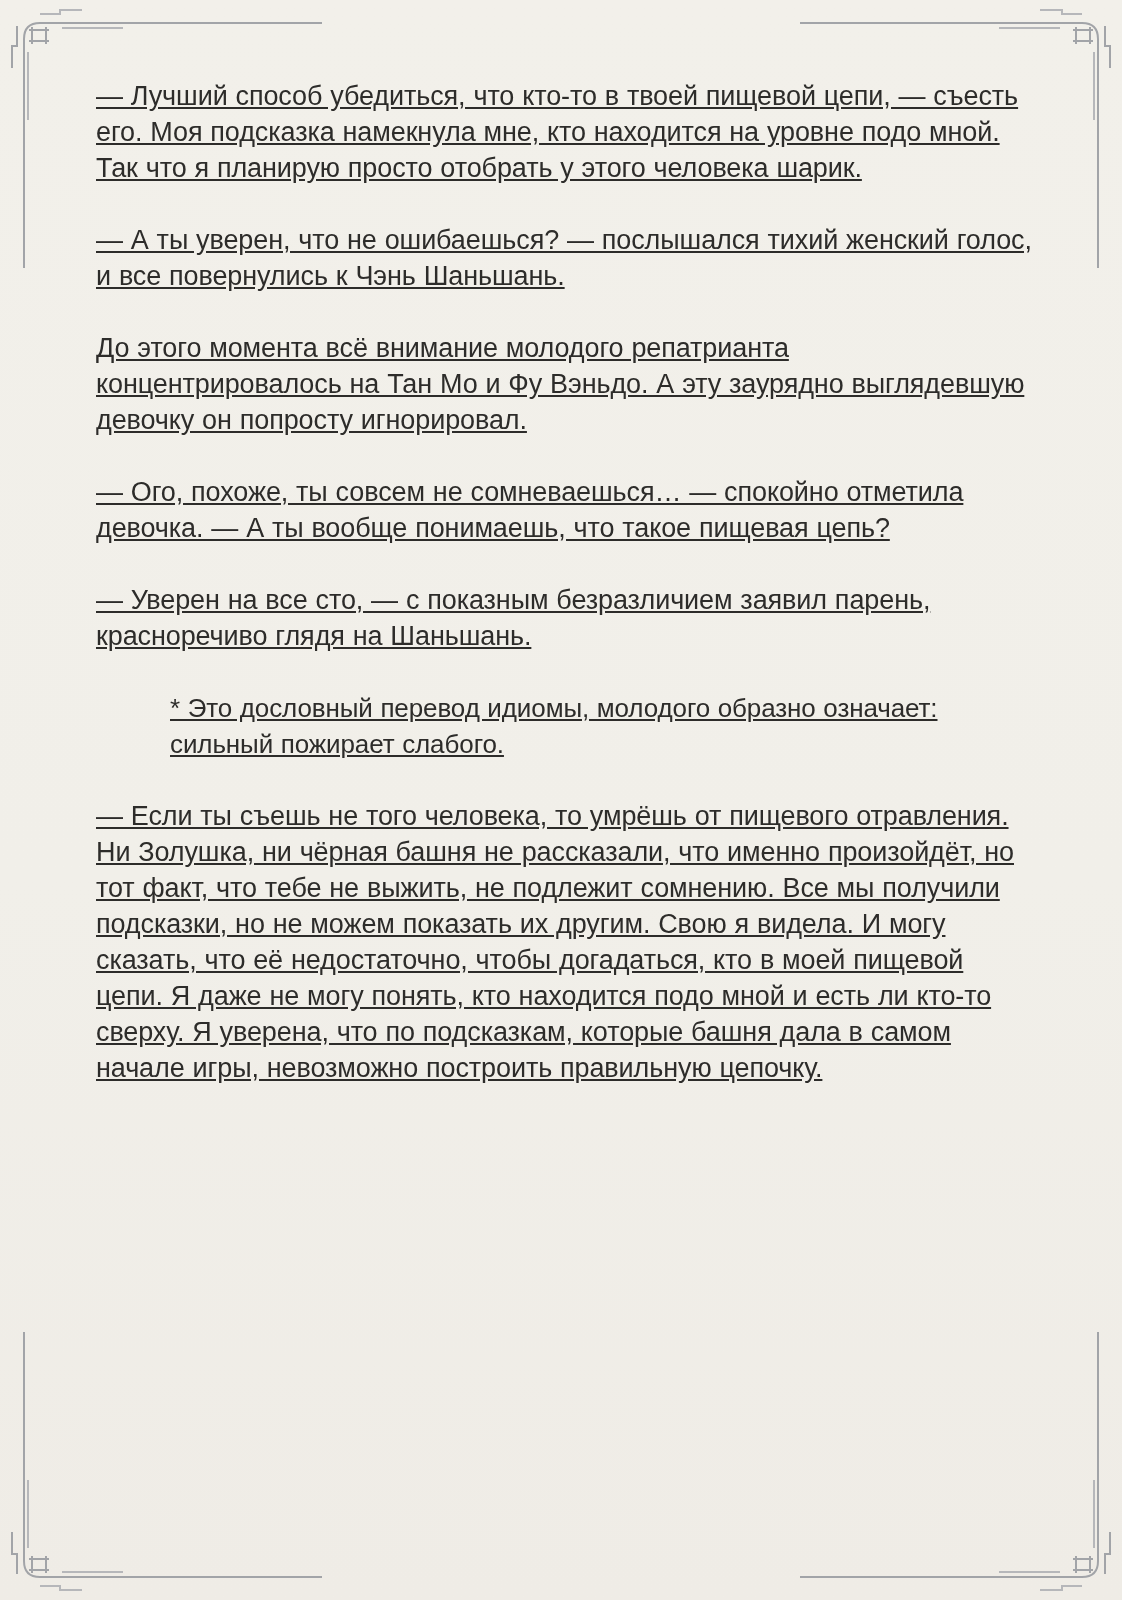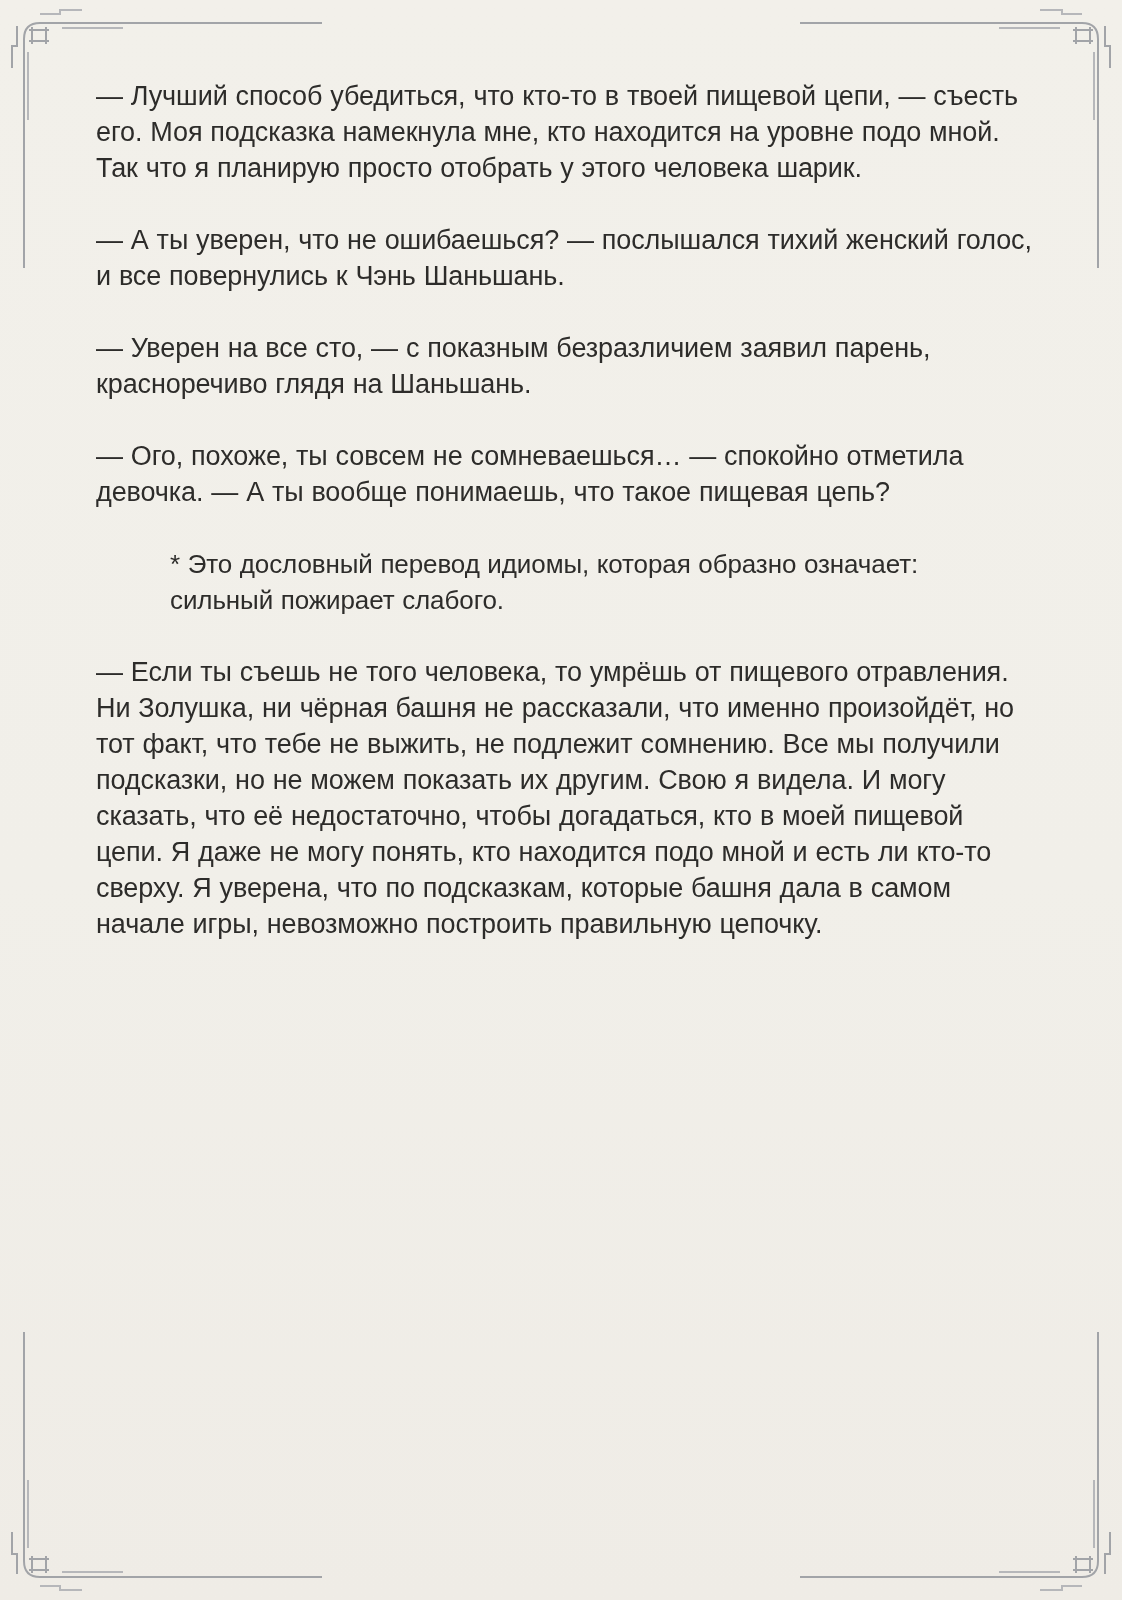--- a/index.html
+++ b/index.html
@@ -22,20 +22,21 @@
     left:0;top:0;width:1122px;height:1600px;
     pointer-events:none;
   }
   .frame-svg path{fill:none;stroke:var(--frame);stroke-width:2;}
   .frame-svg path.light{stroke:var(--frame-light);stroke-width:2;}
   .page-text{
     position:absolute;
     left:0;top:0;
     width:1122px;
     padding:78px 86px 0 96px;
+    text-decoration:underline;
   }
   .para{
     font-size:27px;
     line-height:36px;
     letter-spacing:-0.1px;
     margin-bottom:36px;
     white-space:pre-line;
     word-spacing:0.5px;
   }
   .footnote{
@@ -82,17 +83,18 @@
     <path d="M1073,1559 H1093 M1073,1570 H1093 M1076,1556 V1573 M1090,1556 V1573"></path>
     <path class="light" d="M999,1572 H1060"></path>
     <path class="light" d="M1094,1480 V1548"></path>
     <path d="M1105,1574 V1554 H1110 V1532"></path>
   </g>
 </svg>
 
 <main class="page-text">
   <p class="para">— Лучший способ убедиться, что кто-то в твоей пищевой цепи, — съесть его. Моя подсказка намекнула мне, кто находится на уровне подо мной. Так что я планирую просто отобрать у этого человека шарик.</p>
   <p class="para">— А ты уверен, что не ошибаешься? — послышался тихий женский голос, и все повернулись к Чэнь Шаньшань.</p>
+  <p class="para">До этого момента всё внимание молодого репатрианта концентрировалось на Тан Мо и Фу Вэньдо. А эту заурядно выглядевшую девочку он попросту игнорировал.</p>
+  <p class="para">— Ого, похоже, ты совсем не сомневаешься… — спокойно отметила девочка. — А ты вообще понимаешь, что такое пищевая цепь?</p>
   <p class="para">— Уверен на все сто, — с показным безразличием заявил парень, красноречиво глядя на Шаньшань.</p>
-  <p class="para">— Ого, похоже, ты совсем не сомневаешься… — спокойно отметила девочка. — А ты вообще понимаешь, что такое пищевая цепь?</p>
-  <p class="para footnote">* Это дословный перевод идиомы, которая образно означает: сильный пожирает слабого.</p>
+  <p class="para footnote">* Это дословный перевод идиомы, молодого образно означает: сильный пожирает слабого.</p>
   <p class="para">— Если ты съешь не того человека, то умрёшь от пищевого отравления. Ни Золушка, ни чёрная башня не рассказали, что именно произойдёт, но тот факт, что тебе не выжить, не подлежит сомнению. Все мы получили подсказки, но не можем показать их другим. Свою я видела. И могу сказать, что её недостаточно, чтобы догадаться, кто в моей пищевой цепи. Я даже не могу понять, кто находится подо мной и есть ли кто-то сверху. Я уверена, что по подсказкам, которые башня дала в самом начале игры, невозможно построить правильную цепочку.</p>
 </main>
 
 </body></html>

